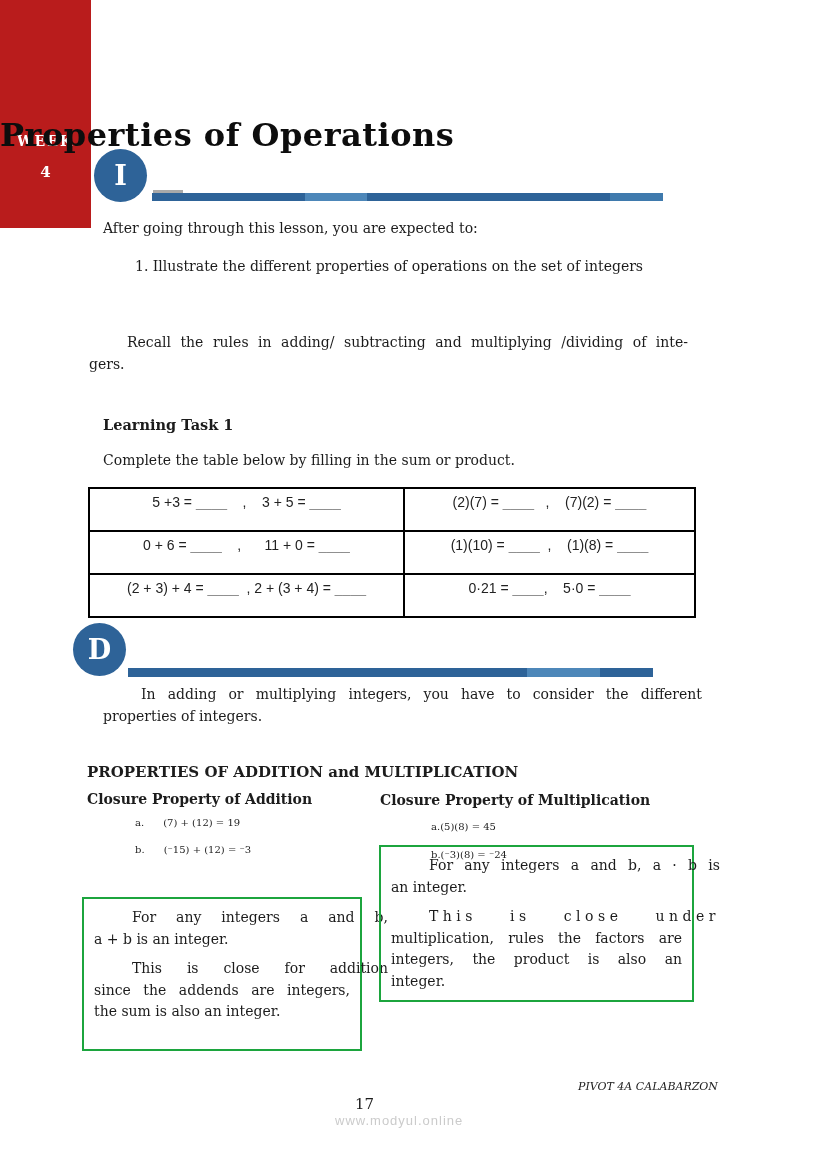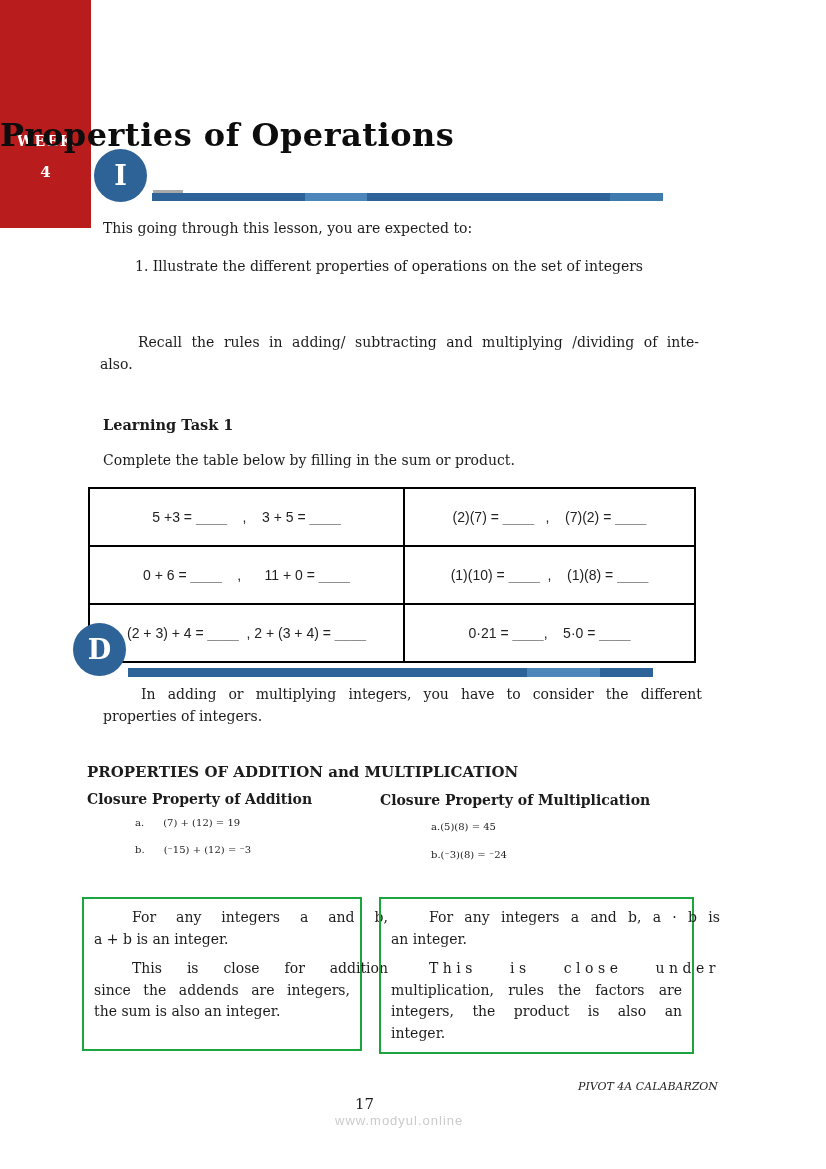--- a/index.html
+++ b/index.html
@@ -25,48 +25,48 @@
   .rule{position:absolute;height:8px;background:#2e6398;}
   #rule-i{left:152px;top:193px;width:511px;}
   #rule-i::before{content:"";position:absolute;left:1px;top:-3px;width:30px;height:3px;background:#a9a9a9;}
   #rule-d{left:128px;top:668px;width:525px;height:9px;}
   .rule .lite{position:absolute;top:0;height:100%;background:#4d87b9;}
   
   .t14{font-size:14px;line-height:22px;}
   #p-expect{position:absolute;left:103px;top:217px;}
   #p-obj{position:absolute;left:135px;top:255px;}
   .para{position:absolute;left:89px;width:599px;}
-  #p-recall{top:331px;margin-left:11px;}
+  #p-recall{top:331px;}
   #p-develop{top:683px;margin-left:14px;}
   .indent{padding-left:38px;}
   .j-stretch{text-align:justify;text-align-last:justify;}
   #lt1{position:absolute;left:103px;top:416px;font-size:14.5px;font-weight:bold;}
   #p-complete{position:absolute;left:103px;top:449px;}
   
   .task-table{position:absolute;left:88px;top:487px;width:606px;border-collapse:collapse;
     font-family:"Liberation Sans",sans-serif;font-size:14px;color:#222;table-layout:fixed;}
   .task-table td{border:2px solid #000;height:36px;vertical-align:top;
-    text-align:center;padding:20px 2px 0 2px;white-space:pre;overflow:hidden;}
+    text-align:center;padding:5px 2px 0 2px;white-space:pre;overflow:hidden;}
   .task-table col.c1{width:315px;}
   .task-table col.c2{width:291px;}
   .blank{color:#8a8a8a;}
   
   #h-props{position:absolute;left:87px;top:763px;font-size:15px;font-weight:bold;}
   #h-closure-add{position:absolute;left:87px;top:791px;font-size:14px;font-weight:bold;}
   #h-closure-mul{position:absolute;left:380px;top:792px;font-size:14px;font-weight:bold;}
   .closure-item{position:absolute;font-size:10px;white-space:pre;}
   #add-a{left:135px;top:817px;}
   #add-b{left:135px;top:844px;}
   #mul-a{left:431px;top:821px;}
   #mul-b{left:431px;top:849px;}
   
   .green-box{position:absolute;border:2px solid #1ca53e;box-sizing:border-box;
     padding:8px 10px;font-size:14px;line-height:21.5px;}
   #box-add{left:82px;top:897px;width:280px;height:154px;}
-  #box-mul{left:379px;top:897px;width:315px;height:157px;}
+  #box-mul{left:379px;top:845px;width:315px;height:157px;}
   .boxline{width:100%;}
   .p-gap{margin-top:8px;}
   .ls{letter-spacing:4.5px;}
   
   #pivot{position:absolute;right:108px;top:1069px;font-style:italic;font-size:11px;margin-top:11px;}
   #pagenum{position:absolute;left:355px;top:1095px;width:80px;text-align:left;font-size:15px;}
   #watermark{position:absolute;left:335px;top:1113px;
     font-family:"Liberation Sans",sans-serif;font-size:13px;letter-spacing:1px;color:#cbcbcb;}
 </style>
 </head>
@@ -82,26 +82,26 @@
   <div class="title">Properties of Operations</div>
 
   <div class="section-circle" id="circle-i">
     <span>I</span>
   </div>
   <div class="rule" id="rule-i">
     <i class="lite" style="left:153px;width:62px;"></i>
     <i class="lite" style="left:458px;width:53px;background:#3f7aad;"></i>
   </div>
 
-  <div class="t14" id="p-expect">This going through this lesson, you are expected to:</div>
+  <div class="t14" id="p-expect">After going through this lesson, you are expected to:</div>
   <div class="t14" id="p-obj">1. Illustrate the different properties of operations on the set of integers</div>
 
   <div class="para t14" id="p-recall">
     <div class="indent j-stretch">Recall the rules in adding/ subtracting and multiplying /dividing of inte-</div>
-    <div>also.</div>
+    <div>gers.</div>
   </div>
 
   <div id="lt1">Learning Task 1</div>
   <div class="t14" id="p-complete">Complete the table below by filling in the sum or product.</div>
 
   <table class="task-table">
     <colgroup>
         <col class="c1">
         <col class="c2">
       </colgroup>

